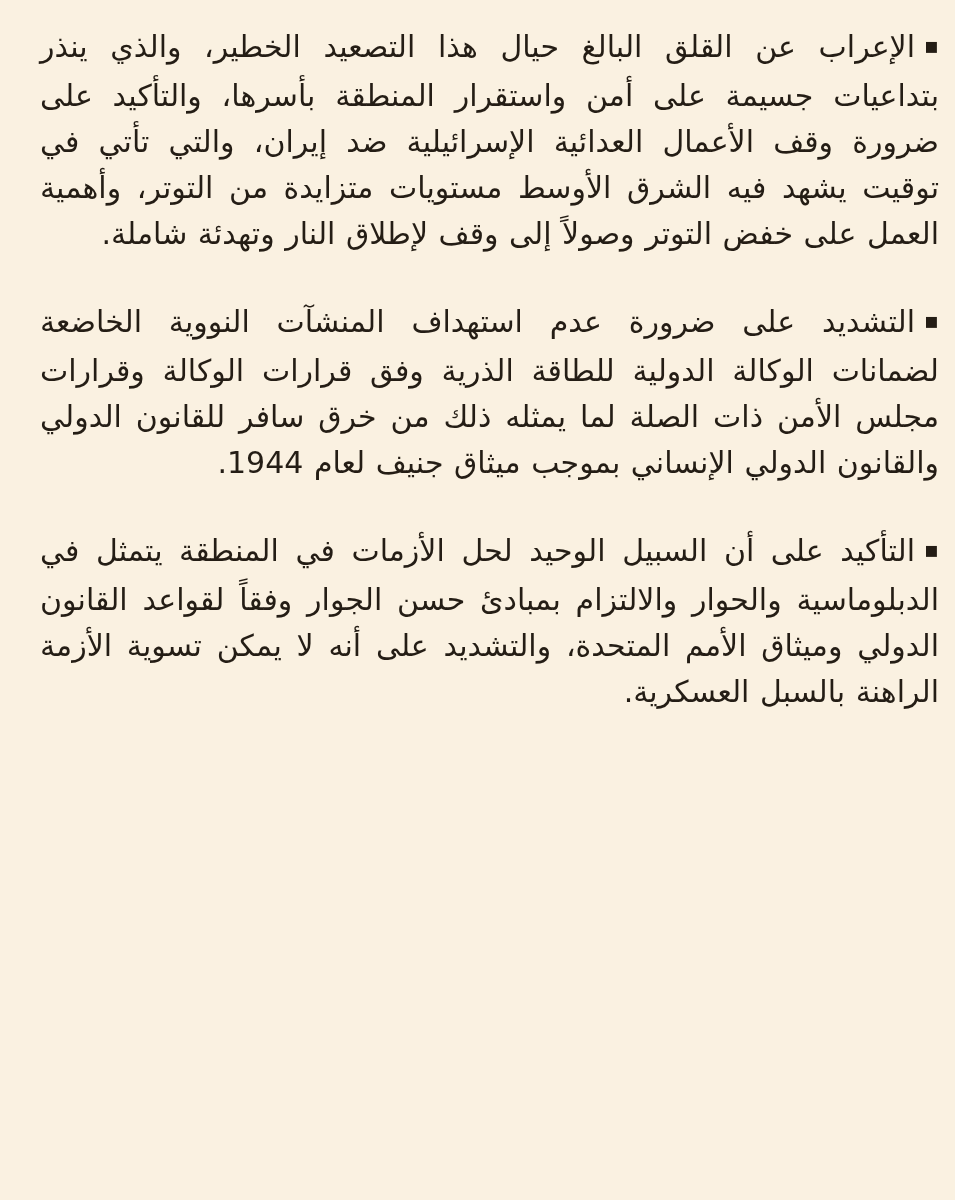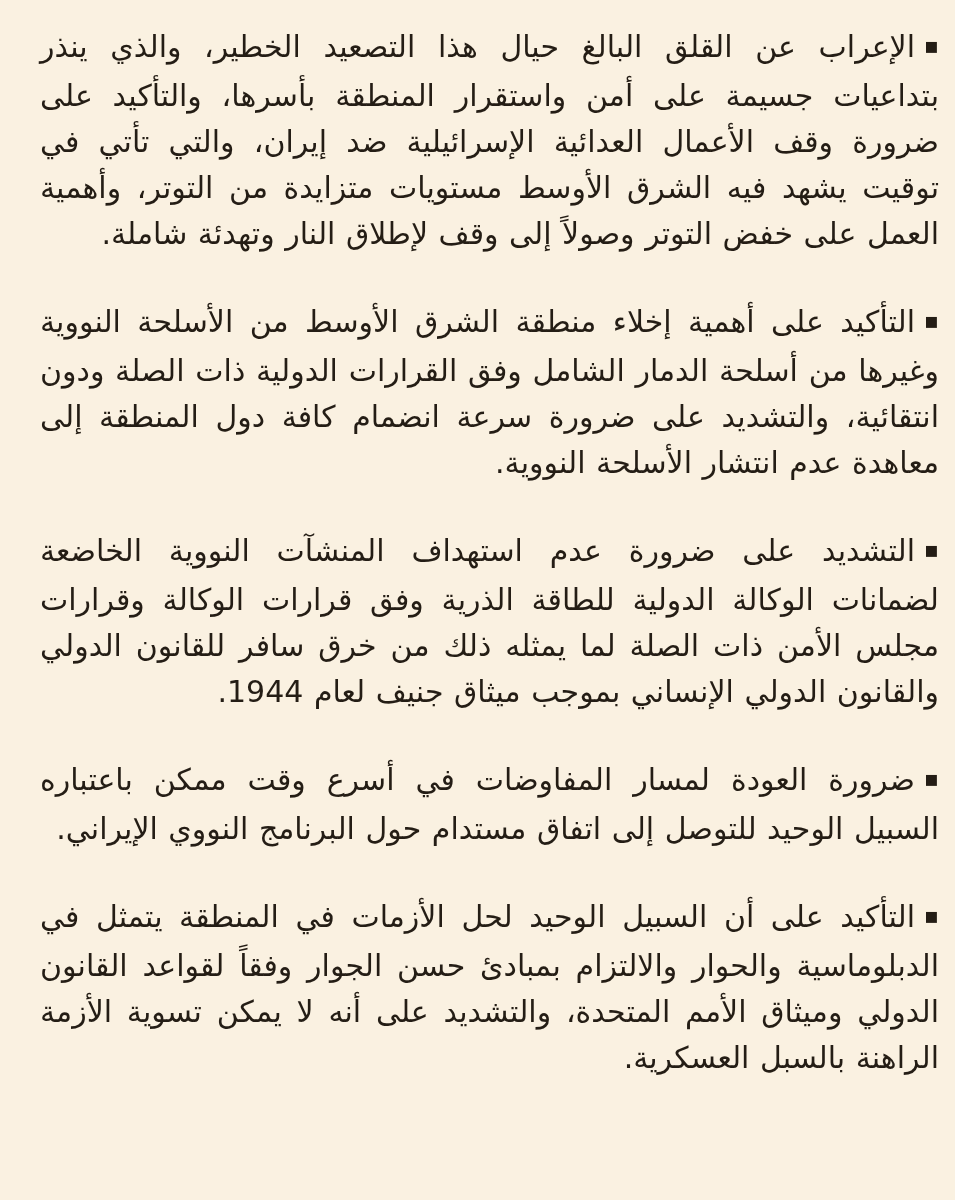--- a/index.html
+++ b/index.html
@@ -45,30 +45,24 @@
 </style>
 </head>
 <body>
 
 <main class="page">
 
   <p class="para">
     <span class="bullet">▪</span><span>الإعراب عن القلق البالغ حيال هذا التصعيد الخطير، والذي ينذر بتداعيات جسيمة على أمن واستقرار المنطقة بأسرها، والتأكيد على ضرورة وقف الأعمال العدائية الإسرائيلية ضد إيران، والتي تأتي في توقيت يشهد فيه الشرق الأوسط مستويات متزايدة من التوتر، وأهمية العمل على خفض التوتر وصولاً إلى وقف لإطلاق النار وتهدئة شاملة.</span>
   </p>
 
-  <p class="para">
-    <span class="bullet">▪</span><span>التأكيد على أهمية إخلاء منطقة الشرق الأوسط من الأسلحة النووية وغيرها من أسلحة الدمار الشامل وفق القرارات الدولية ذات الصلة ودون انتقائية، والتشديد على ضرورة سرعة انضمام كافة دول المنطقة إلى معاهدة عدم انتشار الأسلحة النووية.</span>
-  </p>
 
   <p class="para">
     <span class="bullet">▪</span><span>التشديد على ضرورة عدم استهداف المنشآت النووية الخاضعة لضمانات الوكالة الدولية للطاقة الذرية وفق قرارات الوكالة وقرارات مجلس الأمن ذات الصلة لما يمثله ذلك من خرق سافر للقانون الدولي والقانون الدولي الإنساني بموجب ميثاق جنيف لعام 1944.</span>
   </p>
 
-  <p class="para">
-    <span class="bullet">▪</span><span>ضرورة العودة لمسار المفاوضات في أسرع وقت ممكن باعتباره السبيل الوحيد للتوصل إلى اتفاق مستدام حول البرنامج النووي الإيراني.</span>
-  </p>
 
 
   <p class="para">
     <span class="bullet">▪</span><span>التأكيد على أن السبيل الوحيد لحل الأزمات في المنطقة يتمثل في الدبلوماسية والحوار والالتزام بمبادئ حسن الجوار وفقاً لقواعد القانون الدولي وميثاق الأمم المتحدة، والتشديد على أنه لا يمكن تسوية الأزمة الراهنة بالسبل العسكرية.</span>
   </p>
 
 </main>
 
 </body></html>

